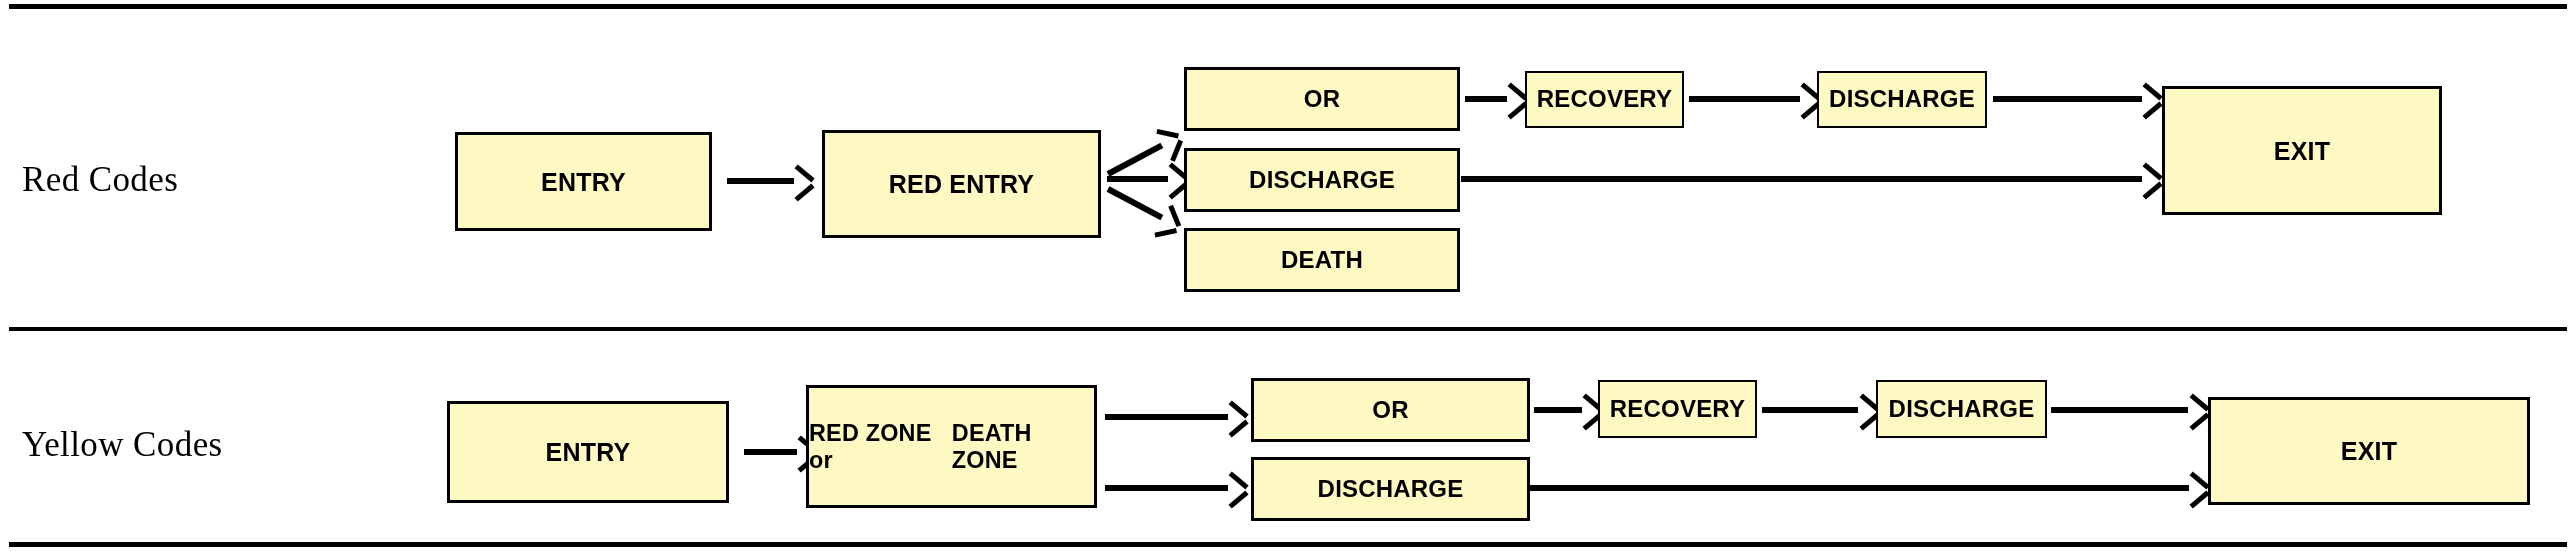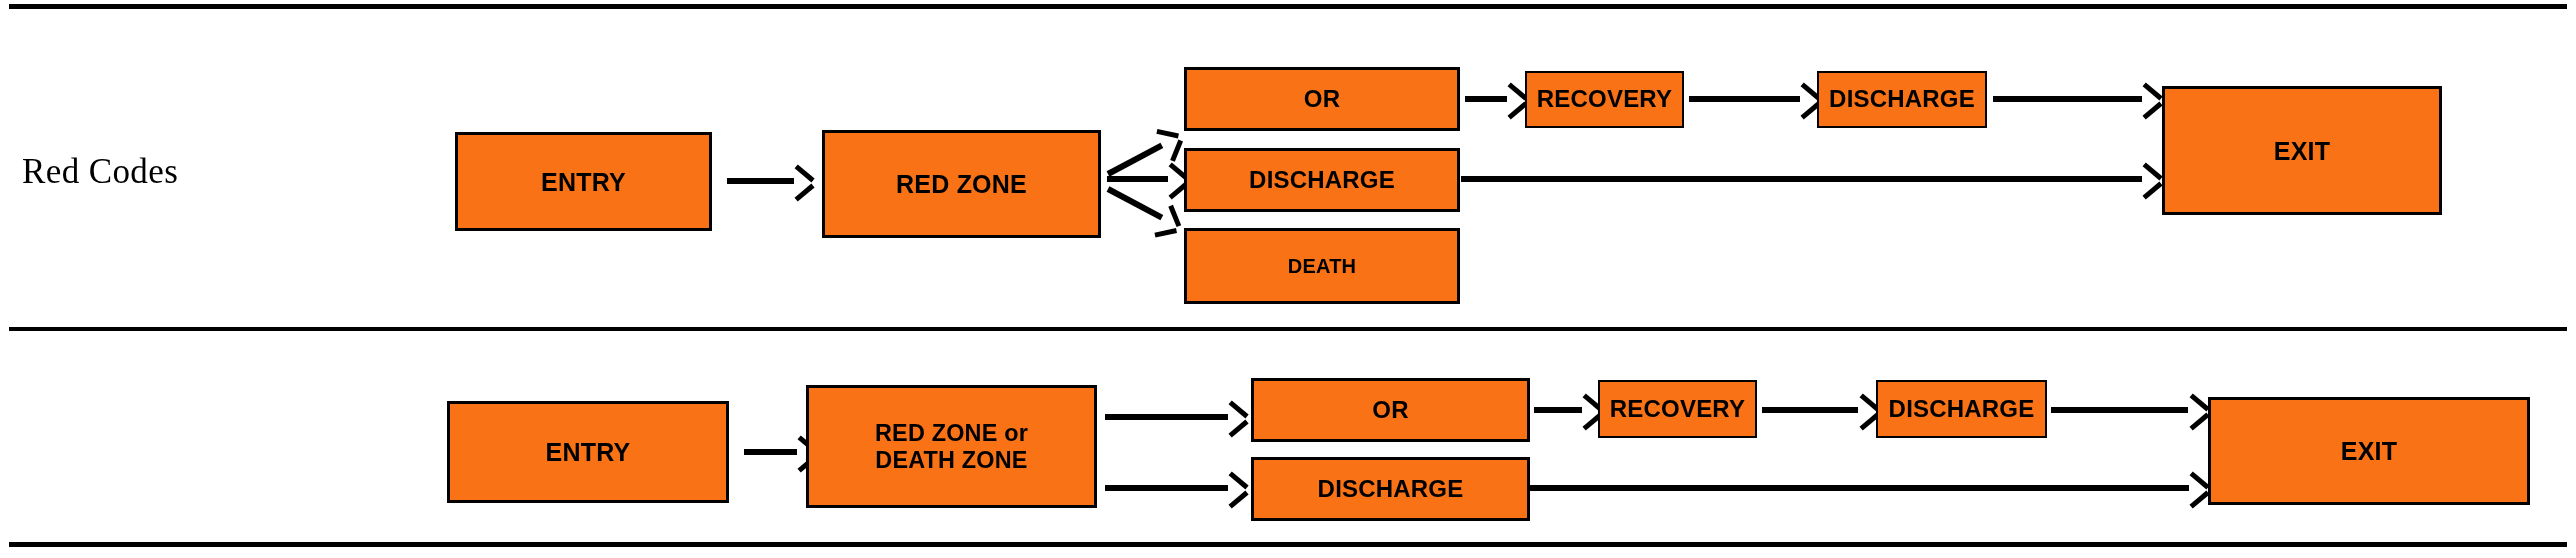--- a/index.html
+++ b/index.html
@@ -26,42 +26,43 @@
   .rule-bottom { left: 8.8px; top: 542px; width: 2558px; height: 5.1px; }
 
   
   .row-label {
     position: absolute;
     font-family: "Liberation Serif", "DejaVu Serif", serif;
     font-weight: 400;
     color: #000000;
     white-space: nowrap;
     letter-spacing: 0.4px;
+    margin-top: 8px;
   }
   .row-label-red    { left: 22px;  top: 152px; font-size: 35px; }
   .row-label-yellow { left: 22px;  top: 417px; font-size: 35px; }
 
   
   .node {
     position: absolute;
     box-sizing: border-box;
     border: 3.7px solid #000000;
-    background: #f97316;
+    background: #fef9c3;
     color: #000000;
     display: flex;
     align-items: center;
     justify-content: center;
     text-align: left;
     font-weight: bold;
     line-height: 1.12;
     letter-spacing: 0.2px;
     white-space: nowrap;
   }
   .node.tight { border-width: 2.9px; }
-  .node.two-line { white-space: normal; flex-direction: column; }
+  .node.two-line { white-space: normal; }
 
   
   .arrow {
     position: absolute;
     height: 0;
   }
   .arrow .shaft {
     position: absolute;
     left: 0;
     top: -2.9px;
@@ -101,42 +102,42 @@
 
   <div class="row-label row-label-red">Red Codes</div>
 
   <div class="node" style="left:455px; top:132px; width:257px; height:99px; font-size:25px;">ENTRY</div>
 
   <div class="arrow" style="left:727px; top:181px; width:86px;">
     <div class="shaft" style="width:67px;"></div>
     <div class="head" style="left:64px;"></div>
   </div>
 
-  <div class="node" style="left:822px; top:130px; width:279px; height:108px; font-size:25px;">RED ZONE</div>
+  <div class="node" style="left:822px; top:130px; width:279px; height:108px; font-size:25px;">RED ENTRY</div>
 
   <div class="arrow diag-up" style="left:1108px; top:174px; width:82px; transform:rotate(-28deg);">
     <div class="shaft" style="width:61px;"></div>
     <div class="head" style="left:58px;"></div>
   </div>
 
   <div class="arrow" style="left:1107px; top:179px; width:82px;">
     <div class="shaft" style="width:61px;"></div>
     <div class="head" style="left:58px;"></div>
   </div>
 
   <div class="arrow diag-down" style="left:1108px; top:189px; width:82px; transform:rotate(28deg);">
     <div class="shaft" style="width:61px;"></div>
     <div class="head" style="left:58px;"></div>
   </div>
 
   <div class="node" style="left:1184px; top:67px; width:276px; height:64px; font-size:24px;">OR</div>
 
   <div class="node" style="left:1184px; top:148px; width:276px; height:64px; font-size:24px;">DISCHARGE</div>
 
-  <div class="node" style="left:1184px; top:228px; width:276px; height:76px; font-size:20px;">DEATH</div>
+  <div class="node" style="left:1184px; top:228px; width:276px; height:64px; font-size:24px;">DEATH</div>
 
   <div class="arrow" style="left:1465px; top:99px; width:63px;">
     <div class="shaft" style="width:42px;"></div>
     <div class="head" style="left:39px;"></div>
   </div>
 
   <div class="node tight" style="left:1525px; top:71px; width:159px; height:57px; font-size:24px;">RECOVERY</div>
 
   <div class="arrow" style="left:1689px; top:99px; width:132px;">
     <div class="shaft" style="width:111px;"></div>
@@ -150,20 +151,21 @@
     <div class="head" style="left:146px;"></div>
   </div>
 
   <div class="arrow" style="left:1461px; top:179px; width:702px;">
     <div class="shaft" style="width:681px;"></div>
     <div class="head" style="left:678px;"></div>
   </div>
 
   <div class="node" style="left:2162px; top:86px; width:280px; height:129px; font-size:25px;">EXIT</div>
 
+  <div class="row-label row-label-yellow">Yellow Codes</div>
 
   <div class="node" style="left:447px; top:401px; width:282px; height:102px; font-size:25px;">ENTRY</div>
 
   <div class="arrow" style="left:744px; top:452px; width:73px;">
     <div class="shaft" style="width:53px;"></div>
     <div class="head" style="left:50px;"></div>
   </div>
 
   <div class="node two-line" style="left:806px; top:385px; width:291px; height:123px; font-size:23.4px;">
     <span>RED ZONE or</span>

